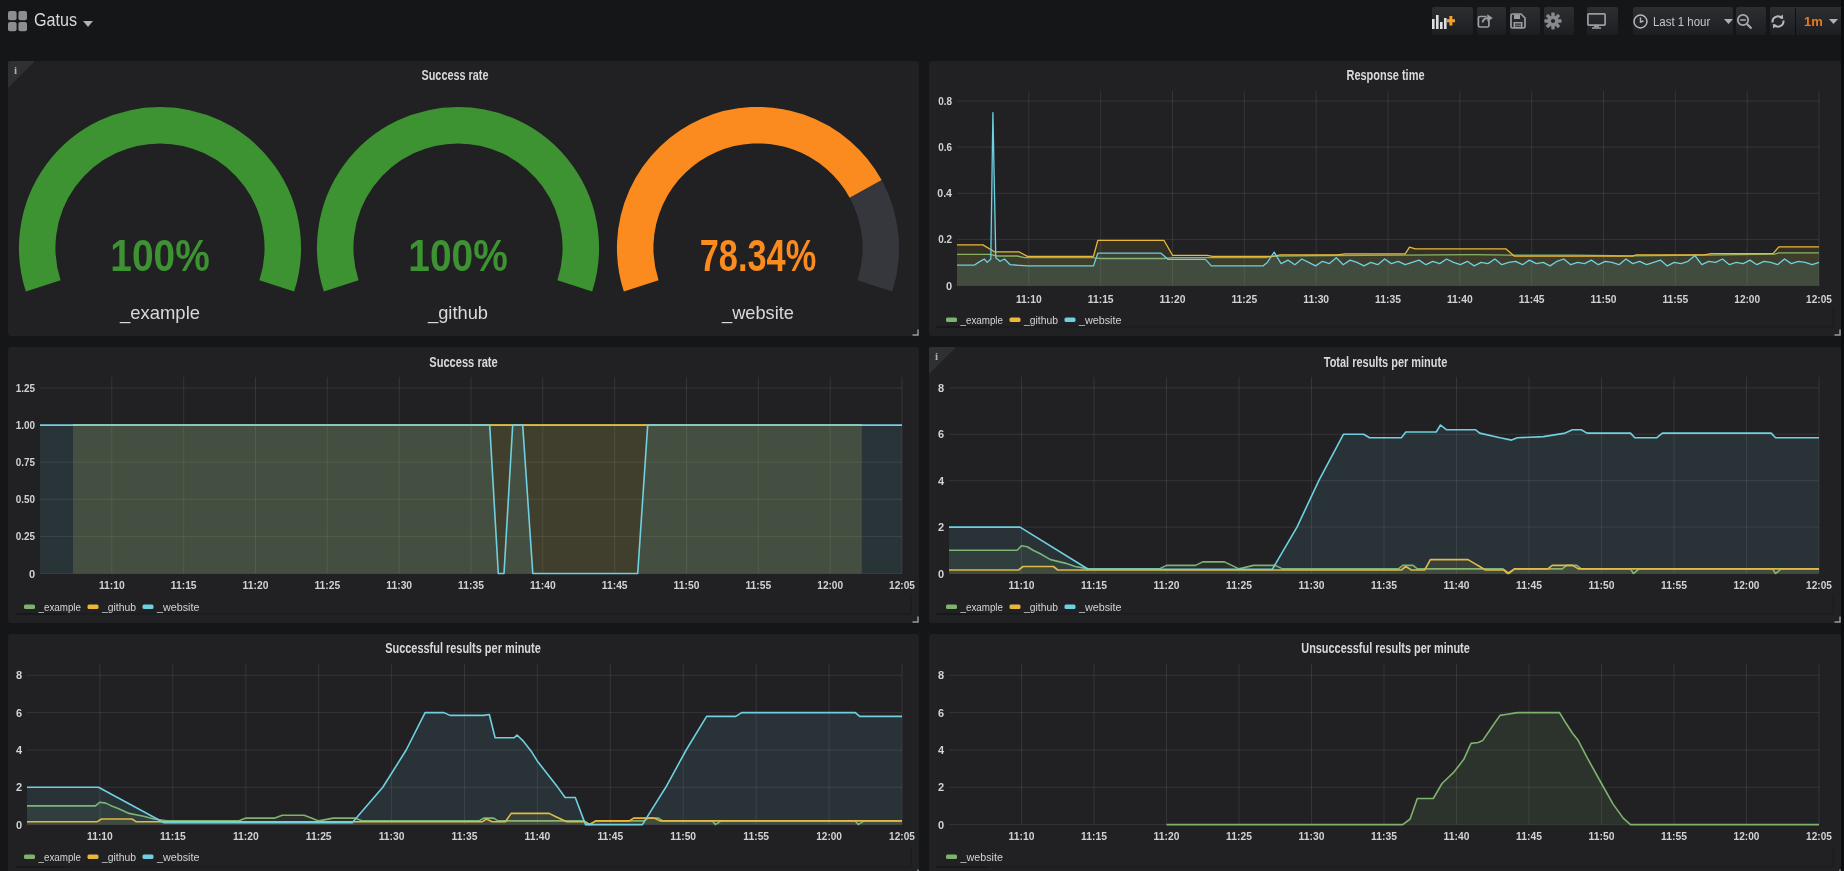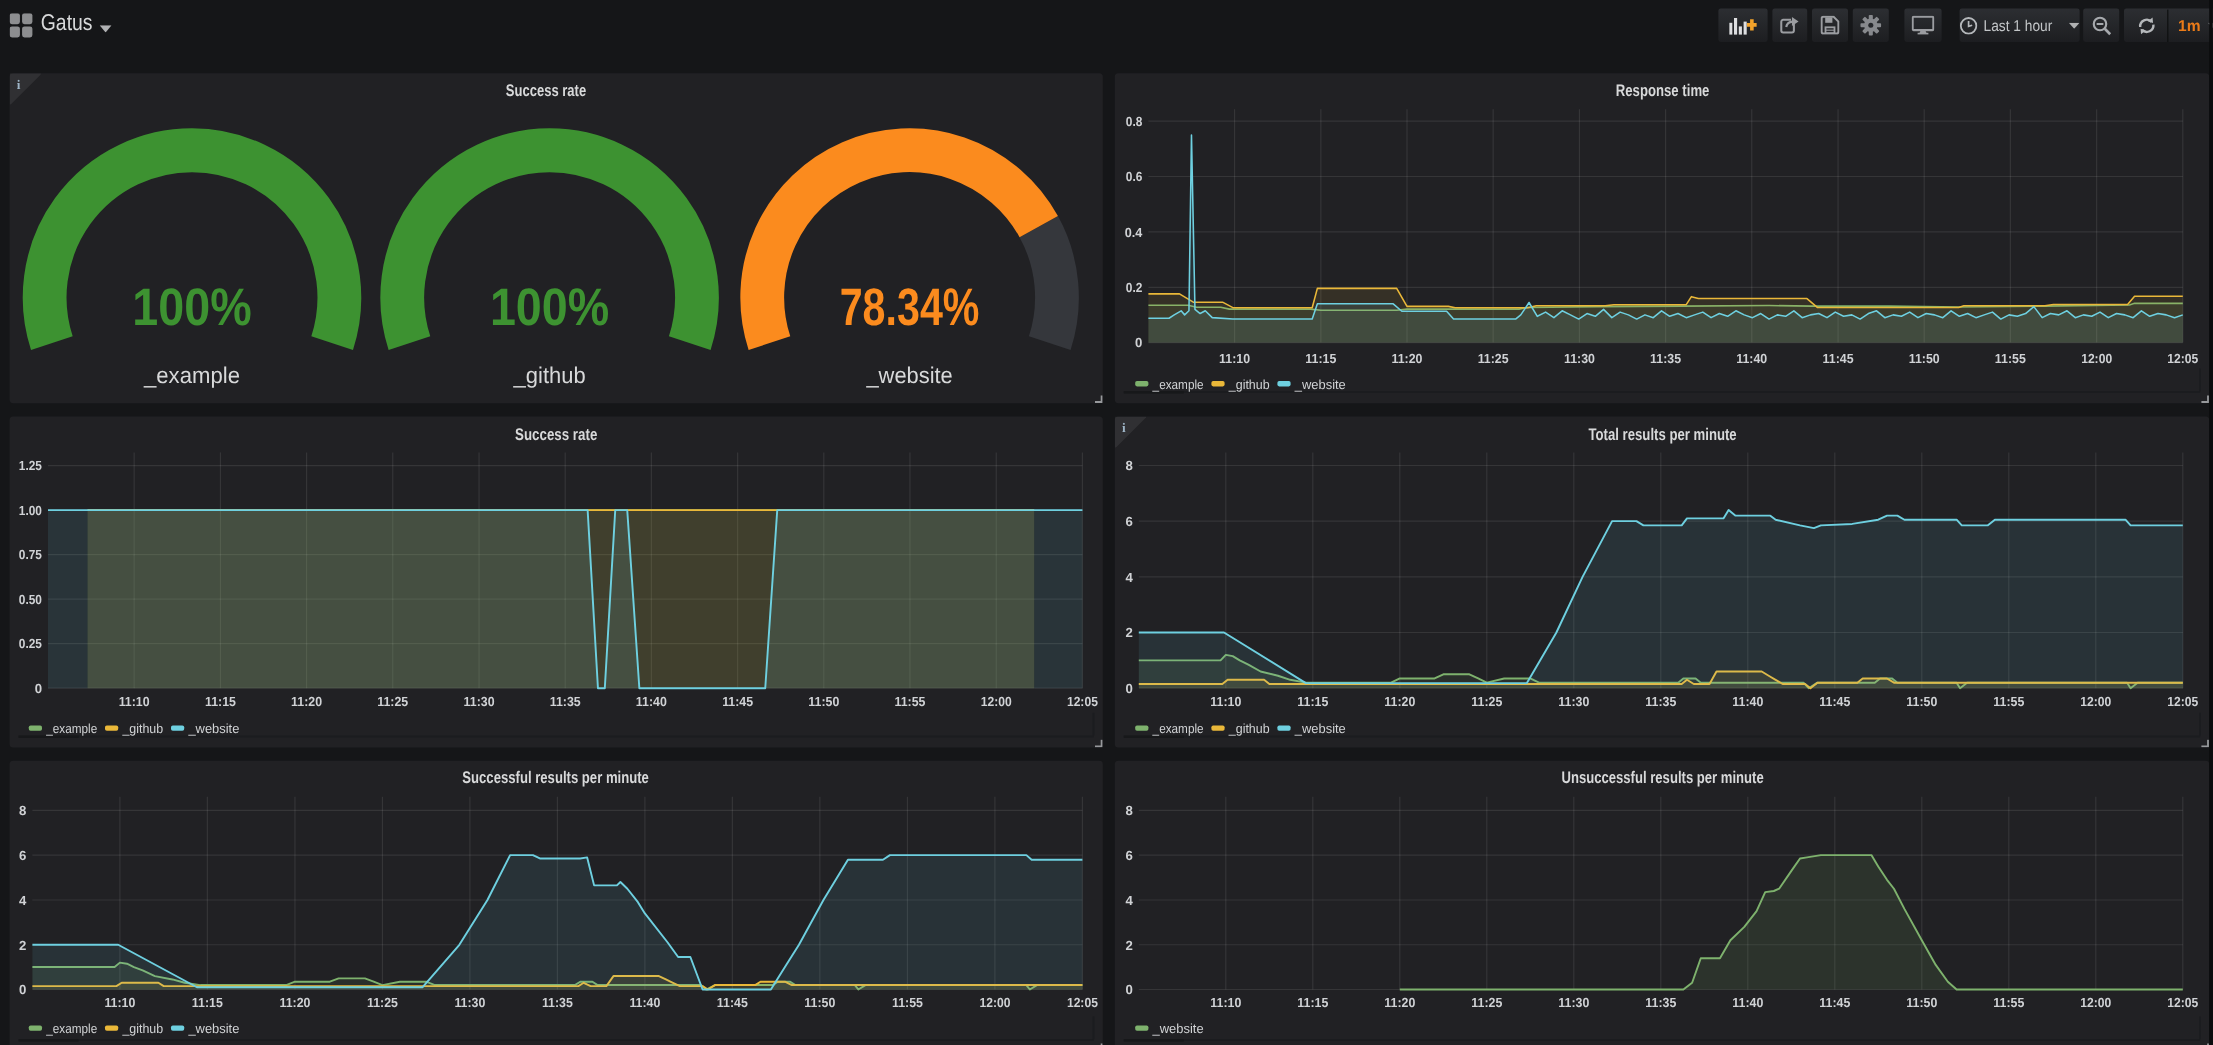--- a/index.html
+++ b/index.html
@@ -1,17 +1,17 @@
 <!DOCTYPE html>
 <html><head><meta charset="utf-8"><style>
 * { margin:0; padding:0; box-sizing:border-box; }
 html,body { width:1844px; height:871px; background:#151618; font-family:"Liberation Sans",sans-serif; overflow:hidden; }
 .panel { position:absolute; background:#212124; border-radius:3px; }
 .navbtn { position:absolute; top:7px; height:28px; border-radius:2px;
-  background:linear-gradient(#2c2e32,#1d1e21); display:flex; align-items:center; justify-content:center; }
+  background:linear-gradient(#2c2e32,#1d1e21); display:flex; align-items:center; justify-content:flex-start; }
 </style></head>
 <body>
 <svg width="20" height="21" style="position:absolute;left:8px;top:11px;">
     <rect x="0" y="0" width="8.6" height="9.2" rx="2" fill="#8d8e90"></rect>
     <rect x="10.4" y="0" width="8.6" height="9.2" rx="2" fill="#8d8e90"></rect>
     <rect x="0" y="11" width="8.6" height="9.2" rx="2" fill="#8d8e90"></rect>
     <rect x="10.4" y="11" width="8.6" height="9.2" rx="2" fill="#8d8e90"></rect>
   </svg>
 <div style="position:absolute;left:34px;top:9px;font-size:19px;color:#d8d9da;transform:scaleX(0.85);transform-origin:0 50%;">Gatus</div>
 <svg width="10" height="6" style="position:absolute;left:83px;top:21px;">

